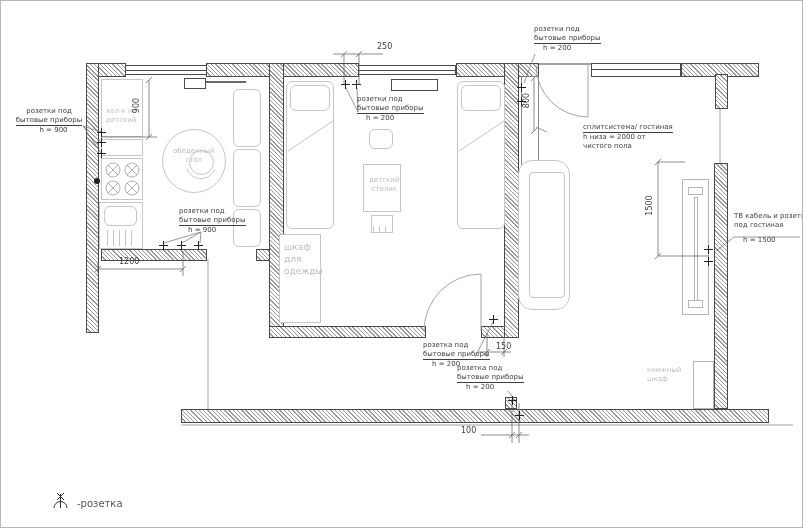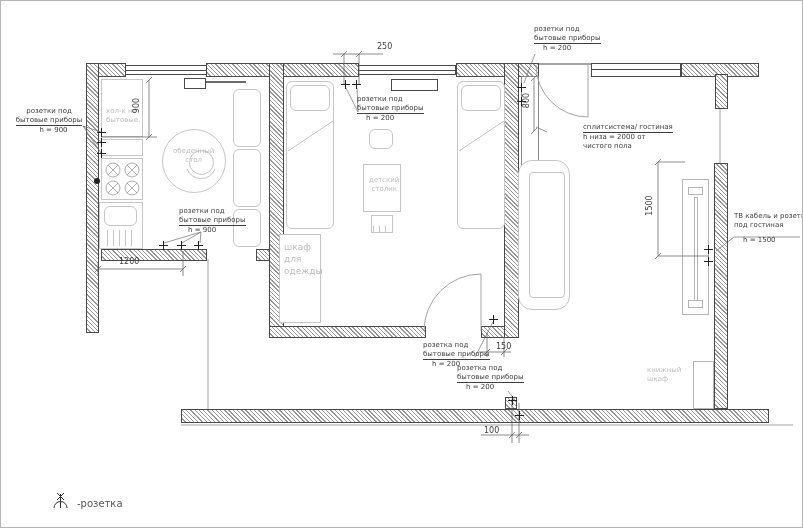--- a/index.html
+++ b/index.html
@@ -45,21 +45,21 @@
   <div class="wall" style="left:268px;top:325px;width:157px;height:12px;"></div>
   <div class="wall" style="left:480px;top:325px;width:24px;height:12px;"></div>
   <div class="wall" style="left:503px;top:62px;width:15px;height:275px;"></div>
   <div class="wall" style="left:714px;top:73px;width:13px;height:35px;"></div>
   <div class="wall" style="left:713px;top:162px;width:14px;height:246px;"></div>
   <div class="wall" style="left:180px;top:408px;width:588px;height:14px;"></div>
   <div class="wall" style="left:504px;top:396px;width:12px;height:12px;"></div>
 
   <div class="furn" style="left:100px;top:78px;width:42px;height:58px;"></div>
   <div class="glabel" style="left:105px;top:86px;margin-top:20px;">
-    <span>хол-к не</span><br><span>бытовые.</span>
+    <span>хол-к не</span><br><span>детский.</span>
   </div>
   <div class="furn" style="left:100px;top:138px;width:42px;height:17px;"></div>
   <div class="furn" style="left:100px;top:157px;width:42px;height:42px;">
     <svg width="40" height="40">
       <g stroke="#9a9a9a" fill="none" stroke-width="0.8">
         <circle cx="11" cy="11" r="7"></circle>
           <circle cx="30" cy="11" r="7"></circle>
           <circle cx="11" cy="29" r="7"></circle>
           <circle cx="30" cy="29" r="7"></circle>
         <path d="M6,6 L16,16 M16,6 L6,16 M25,6 L35,16 M35,6 L25,16 M6,24 L16,34 M16,24 L6,34 M25,24 L35,34 M35,24 L25,34"></path>
@@ -207,21 +207,21 @@
     <span class="u">бытовые приборы</span>
     <span class="h">h = 200</span>
   </div>
 
   <div class="dim vdim" style="left:128px;top:100px;">900</div>
   <div class="dim" style="left:118px;top:256px;">1200</div>
   <div class="dim" style="left:376px;top:41px;">250</div>
   <div class="dim vdim" style="left:518px;top:95px;">800</div>
   <div class="dim vdim" style="left:638px;top:200px;">1500</div>
   <div class="dim" style="left:495px;top:341px;">150</div>
-  <div class="dim" style="left:483px;top:425px;">100</div>
+  <div class="dim" style="left:460px;top:425px;">100</div>
 
   <svg width="20" height="22" style="position:absolute;left:50px;top:490px;z-index:5;">
     <g stroke="#333" stroke-width="1" fill="none">
       <path d="M3,17 A6.5,6.5 0 0 1 16,17"></path>
       <path d="M9.5,17 V3"></path>
       <path d="M6,2 L13,9 M13,2 L6,9"></path>
     </g>
   </svg>
   <div class="legend-label">-розетка</div>
 

